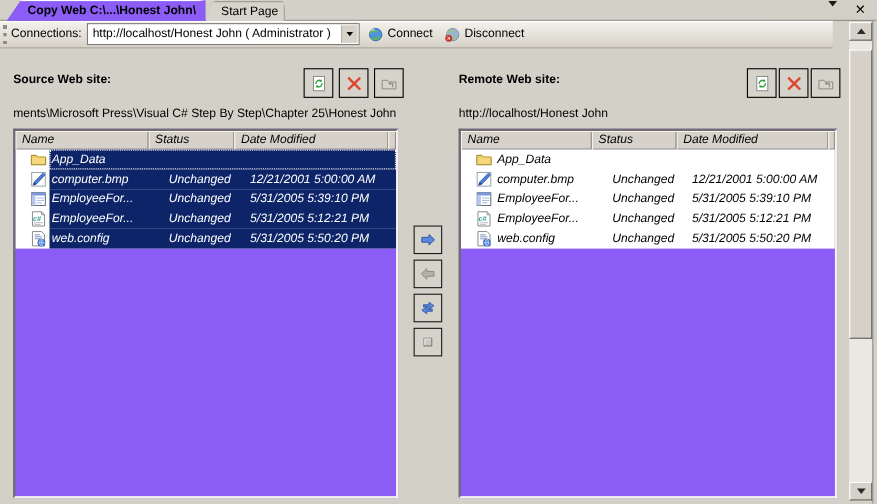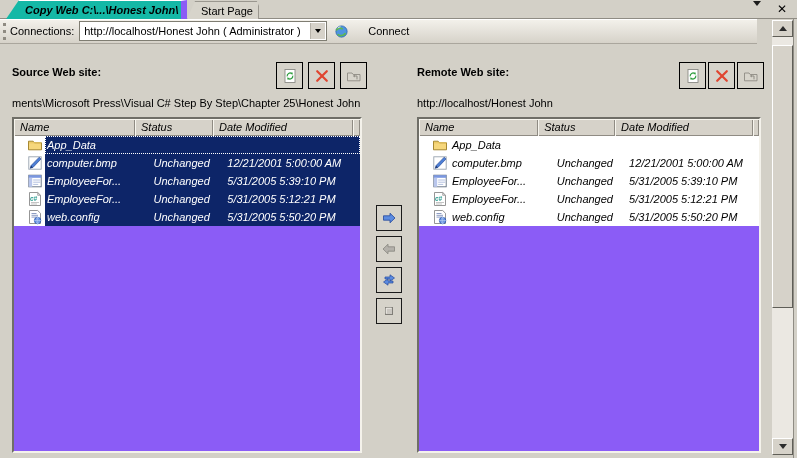--- a/index.html
+++ b/index.html
@@ -7,24 +7,24 @@
   .window{
     position:relative;width:797px;height:458px;overflow:hidden;
     background:#d3d0c7;
     font-family:"Liberation Sans","DejaVu Sans",sans-serif;
     font-size:11px;color:#000;
   }
   
   .tabstrip{position:absolute;left:0;top:0;width:797px;height:19px;background:#d3d0c7;border-bottom:1px solid #8f8c84;}
   .tab{position:absolute;top:0;height:19px;display:flex;align-items:center;white-space:nowrap;cursor:default;}
   .tab-active{
-    left:6px;width:181px;background:#14b8a6;font-weight:bold;
+    left:6px;width:181px;background:#8b5cf6;font-weight:bold;
     clip-path:polygon(13px 0,100% 0,100% 100%,0 100%);
     border-top:1px solid #fff;border-right:6px solid #8b5cf6;
-    padding-left:19px;z-index:2;font-style:italic;
+    padding-left:19px;z-index:2;
   }
   .tab-inactive{
     left:187px;width:72px;top:1px;height:18px;background:#d7d4cb;
     clip-path:polygon(8px 0,97% 0,100% 28%,100% 100%,0 100%);
     border-top:1px solid #9a978f;border-right:1px solid #9a978f;
     padding-left:14px;
   }
   .tab-menu{position:absolute;left:753px;top:6px;width:12px;height:10px;cursor:default;}
   .tab-menu .tri{width:0;height:0;border-left:4px solid transparent;border-right:4px solid transparent;border-top:5px solid #1c1c1c;}
   .tab-close{position:absolute;left:774px;top:1px;width:16px;height:16px;font-size:12px;font-weight:bold;display:flex;align-items:center;justify-content:center;cursor:default;}
@@ -34,21 +34,21 @@
     background:linear-gradient(#f4f2ec,#d6d2c9);
     border-bottom:1px solid #aaa69d;box-shadow:inset 0 1px 0 #fff;
     display:flex;align-items:center;
   }
   .grip{width:3px;height:17px;margin:0 4px 0 3px;border-left:3px dotted #8f8b82;}
   .tb-label{margin-right:5px;}
   .combo{position:relative;width:248px;height:20px;background:#fff;border:1px solid #7f7d72;display:flex;align-items:center;}
   .combo-text{padding-left:4px;white-space:nowrap;overflow:hidden;}
   .combo-btn{position:absolute;right:1px;top:1px;bottom:1px;width:15px;background:#d6d2c9;border-left:1px solid #b5b1a8;display:flex;align-items:center;justify-content:center;}
   .caret{width:0;height:0;border-left:3.5px solid transparent;border-right:3.5px solid transparent;border-top:4px solid #000;}
-  .tb-btn{display:flex;align-items:center;gap:19px;height:38px;padding:0 4px;margin-left:3px;cursor:default;}
+  .tb-btn{display:flex;align-items:center;gap:3px;height:38px;padding:0 4px;margin-left:3px;cursor:default;}
   .tb-btn svg{display:block;}
   
   .panel-title{position:absolute;font-weight:bold;text-align:center;}
   .panel-path{position:absolute;white-space:nowrap;}
   .mini-btn{
     position:absolute;width:27px;height:27px;background:#d6d3ca;border:1px solid #000;
     display:flex;align-items:center;justify-content:center;
   }
   .mini-btn svg{display:block;}
   
@@ -132,20 +132,31 @@
     <div class="tb-btn">
       <span>
         <svg width="15" height="15" viewBox="0 0 16 16">
             <circle cx="8" cy="8" r="6" fill="#4f94e0" stroke="#1f5fa8" stroke-width="0.8"></circle>
             <path d="M2.8 6.2C4.6 4.2 7 4 8.8 5.2M4.4 11.4c2.2 1.6 5.4 1 7.4-1.2" stroke="#5fb84f" stroke-width="1.8" fill="none" stroke-linecap="round"></path>
             <path d="M4 4.4a5 5 0 0 1 3-1.4" stroke="rgba(255,255,255,.8)" stroke-width="1" fill="none"></path>
           </svg>
       </span>
       <span>Connect</span>
     </div>
+    <div class="tb-btn">
+      <span>
+        <svg width="15" height="15" viewBox="0 0 16 16">
+            <circle cx="8" cy="8" r="6" fill="#9db6cf" stroke="#6a87a5" stroke-width="0.8"></circle>
+            <path d="M2.8 6.2C4.6 4.2 7 4 8.8 5.2M4.4 11.4c2.2 1.6 5.4 1 7.4-1.2" stroke="#9cc293" stroke-width="1.8" fill="none" stroke-linecap="round"></path>
+            <circle cx="4.2" cy="11.6" r="3.1" fill="#d63a2a" stroke="#a02015" stroke-width="0.5"></circle>
+            <path d="M3 10.4l2.4 2.4M5.4 10.4L3 12.8" stroke="#fff" stroke-width="0.9"></path>
+          </svg>
+      </span>
+      <span>Disconnect</span>
+    </div>
   </div>
 
   <div class="panel-title" style="left:12px;top:66px;">Source Web site:</div>
   <div class="mini-btn" style="left:276px;top:62px;">
     <span>
         <svg width="16" height="16" viewBox="0 0 16 16">
           <rect x="3" y="1.5" width="10" height="13" fill="#fff" stroke="#8b8b85" stroke-width="0.9"></rect>
           <path d="M5.2 8.4a3 3 0 0 1 4.6-2.9" fill="none" stroke="#2f9e3f" stroke-width="1.2"></path>
           <path d="M11 6.4l-2.7-.3 1.9-2z" fill="#2f9e3f"></path>
           <path d="M10.8 7.6a3 3 0 0 1-4.6 2.9" fill="none" stroke="#2f9e3f" stroke-width="1.2"></path>

